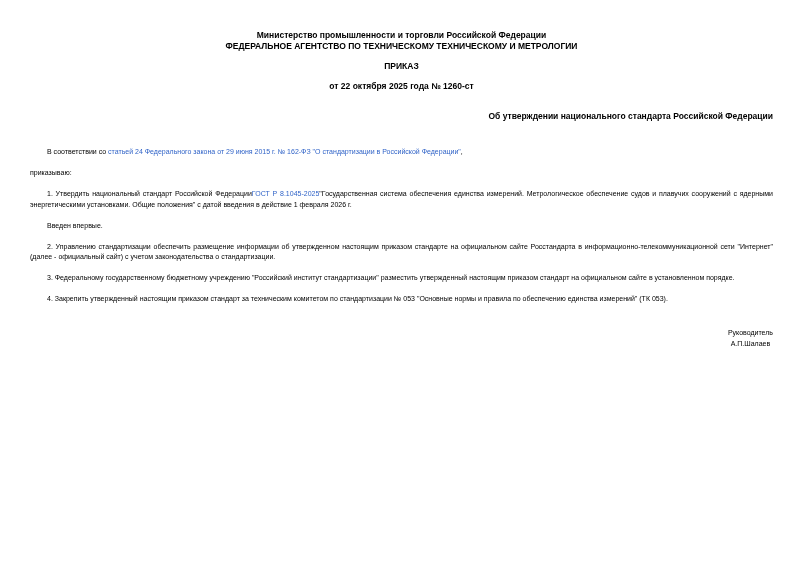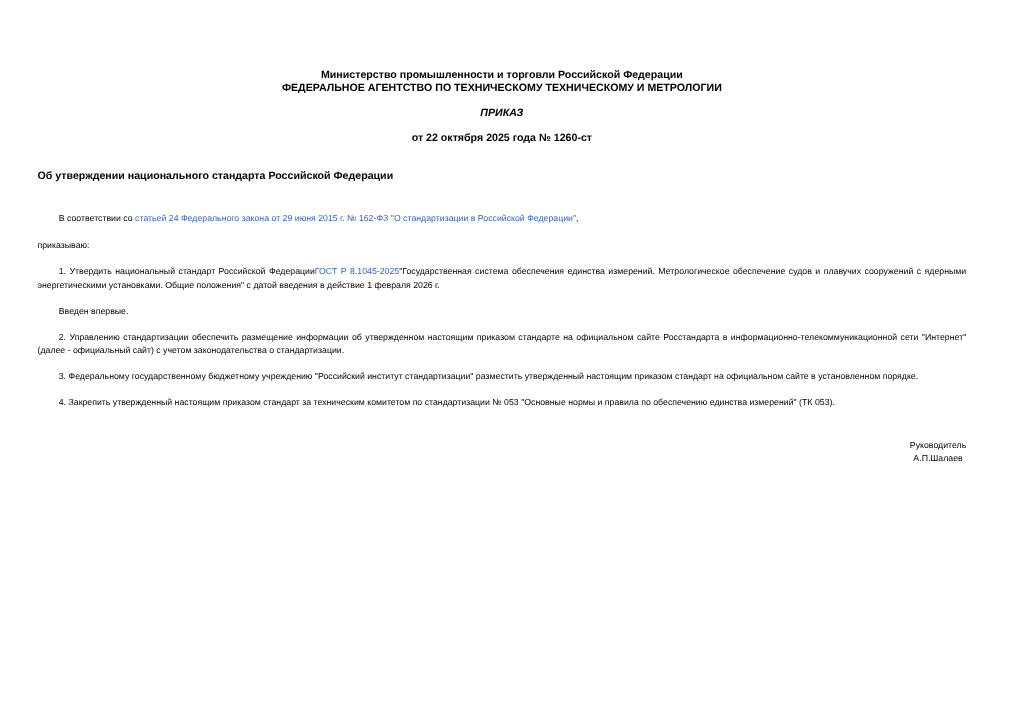--- a/index.html
+++ b/index.html
@@ -10,33 +10,32 @@
     color: #000000;
     font-family: "Liberation Sans", sans-serif;
   }
   .page {
     position: relative;
     width: 807px;
     height: 479px;
     background: #ffffff;
     padding: 30px 34px 0 30px;
     overflow: hidden;
-    margin-top: 24px;
   }
   .doc-header {
     text-align: center;
     font-weight: bold;
     font-size: 8.5px;
     line-height: 11px;
   }
-  .order-word { margin-top: 9px; font-style: italic; }
+  .order-word { margin-top: 9px; }
   .order-date { margin-top: 9px; }
   .doc-title {
     margin-top: 19px;
-    text-align: left;
+    text-align: right;
     font-weight: bold;
     font-size: 8.5px;
     line-height: 11px;
   }
   .doc-body {
     margin-top: 25px;
     font-size: 7px;
     line-height: 10.5px;
     text-align: justify;
   }

